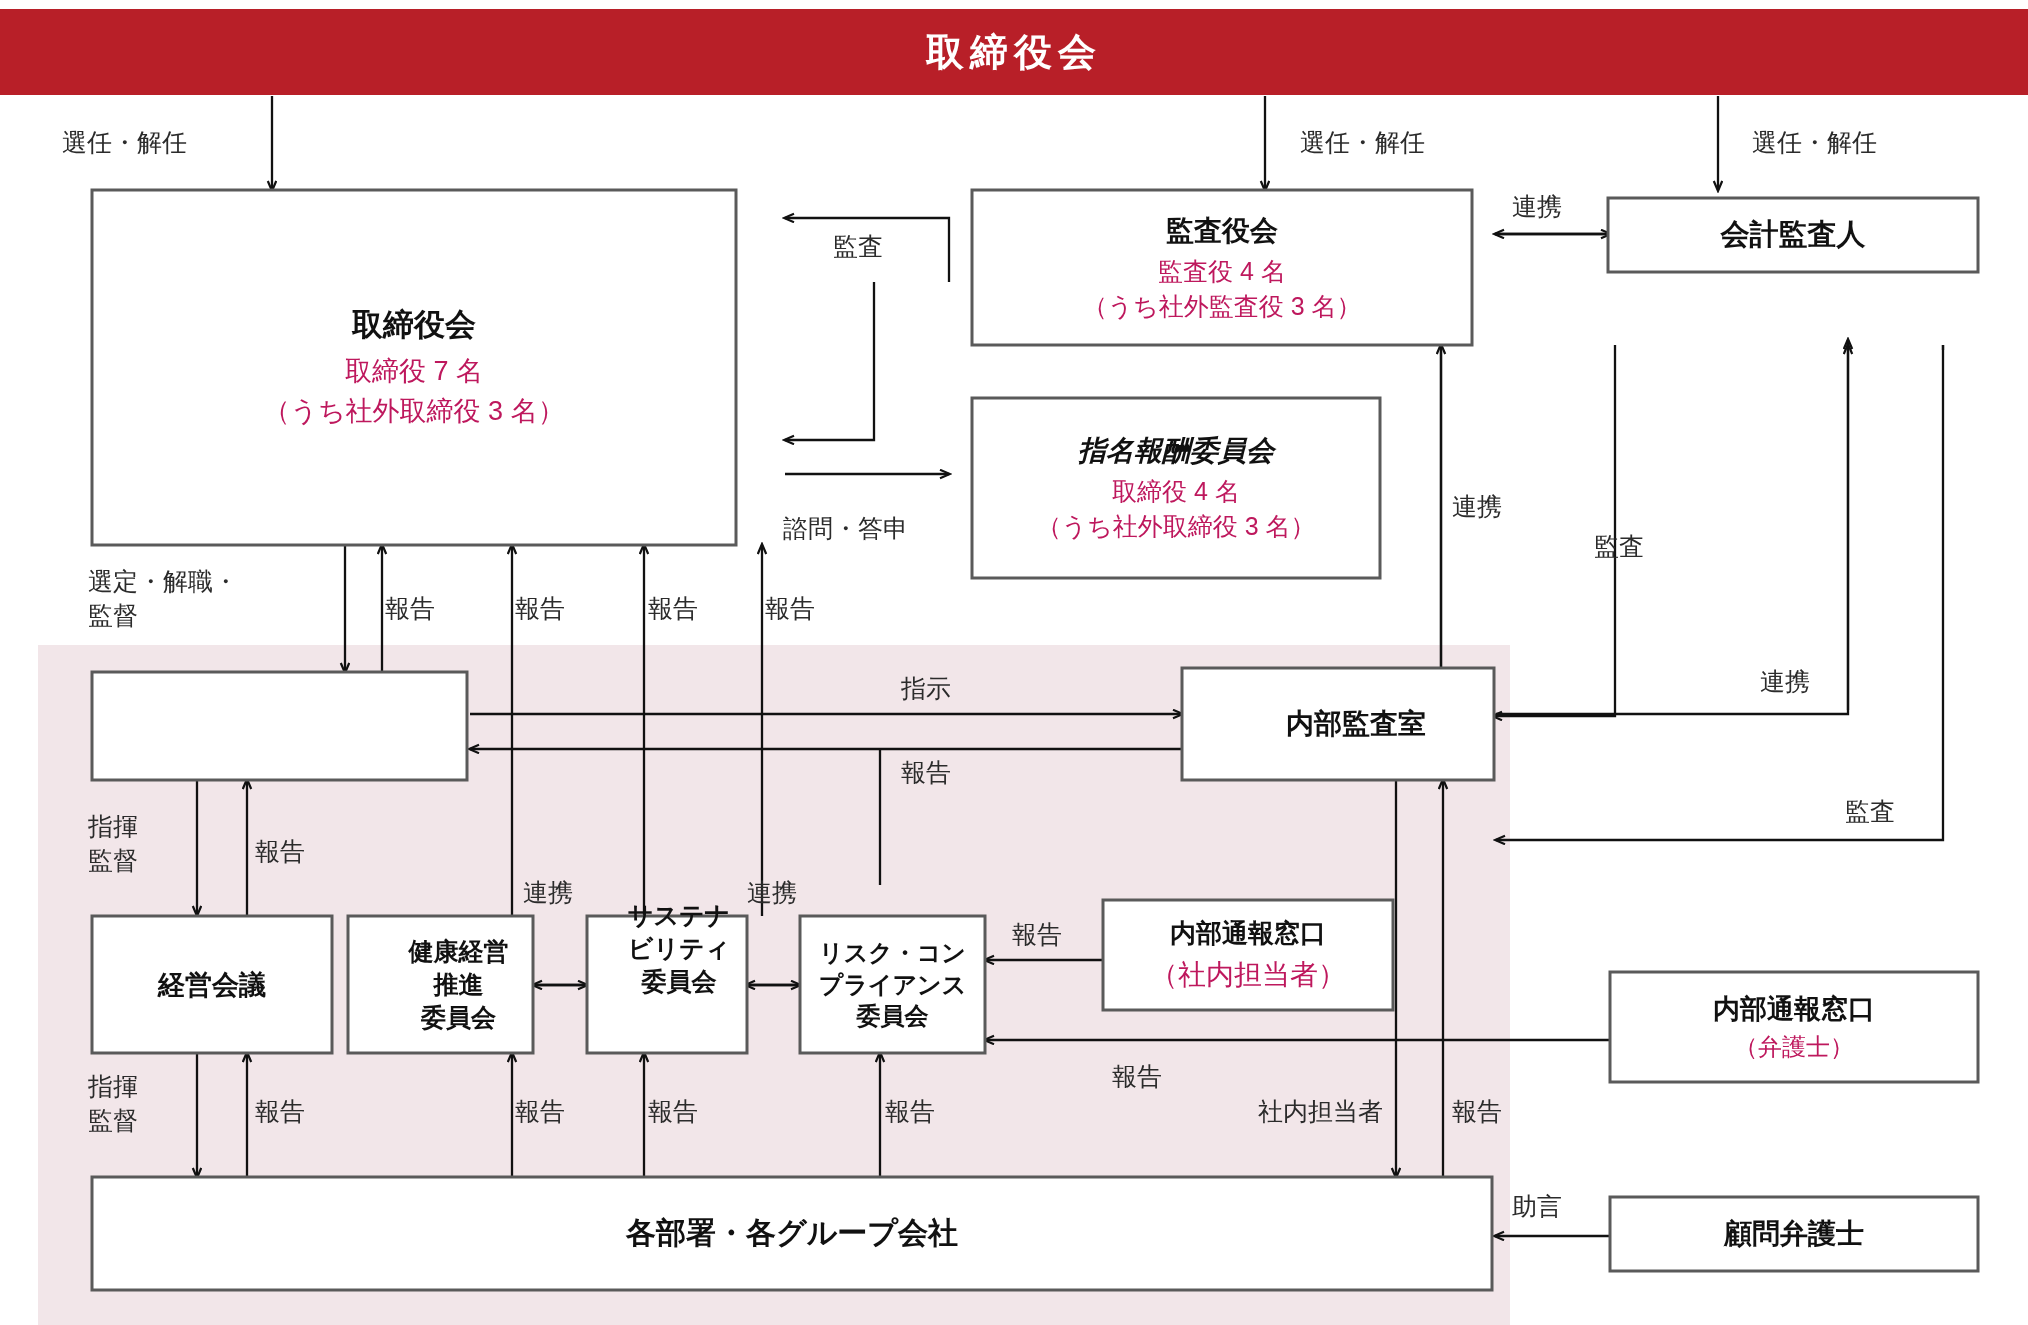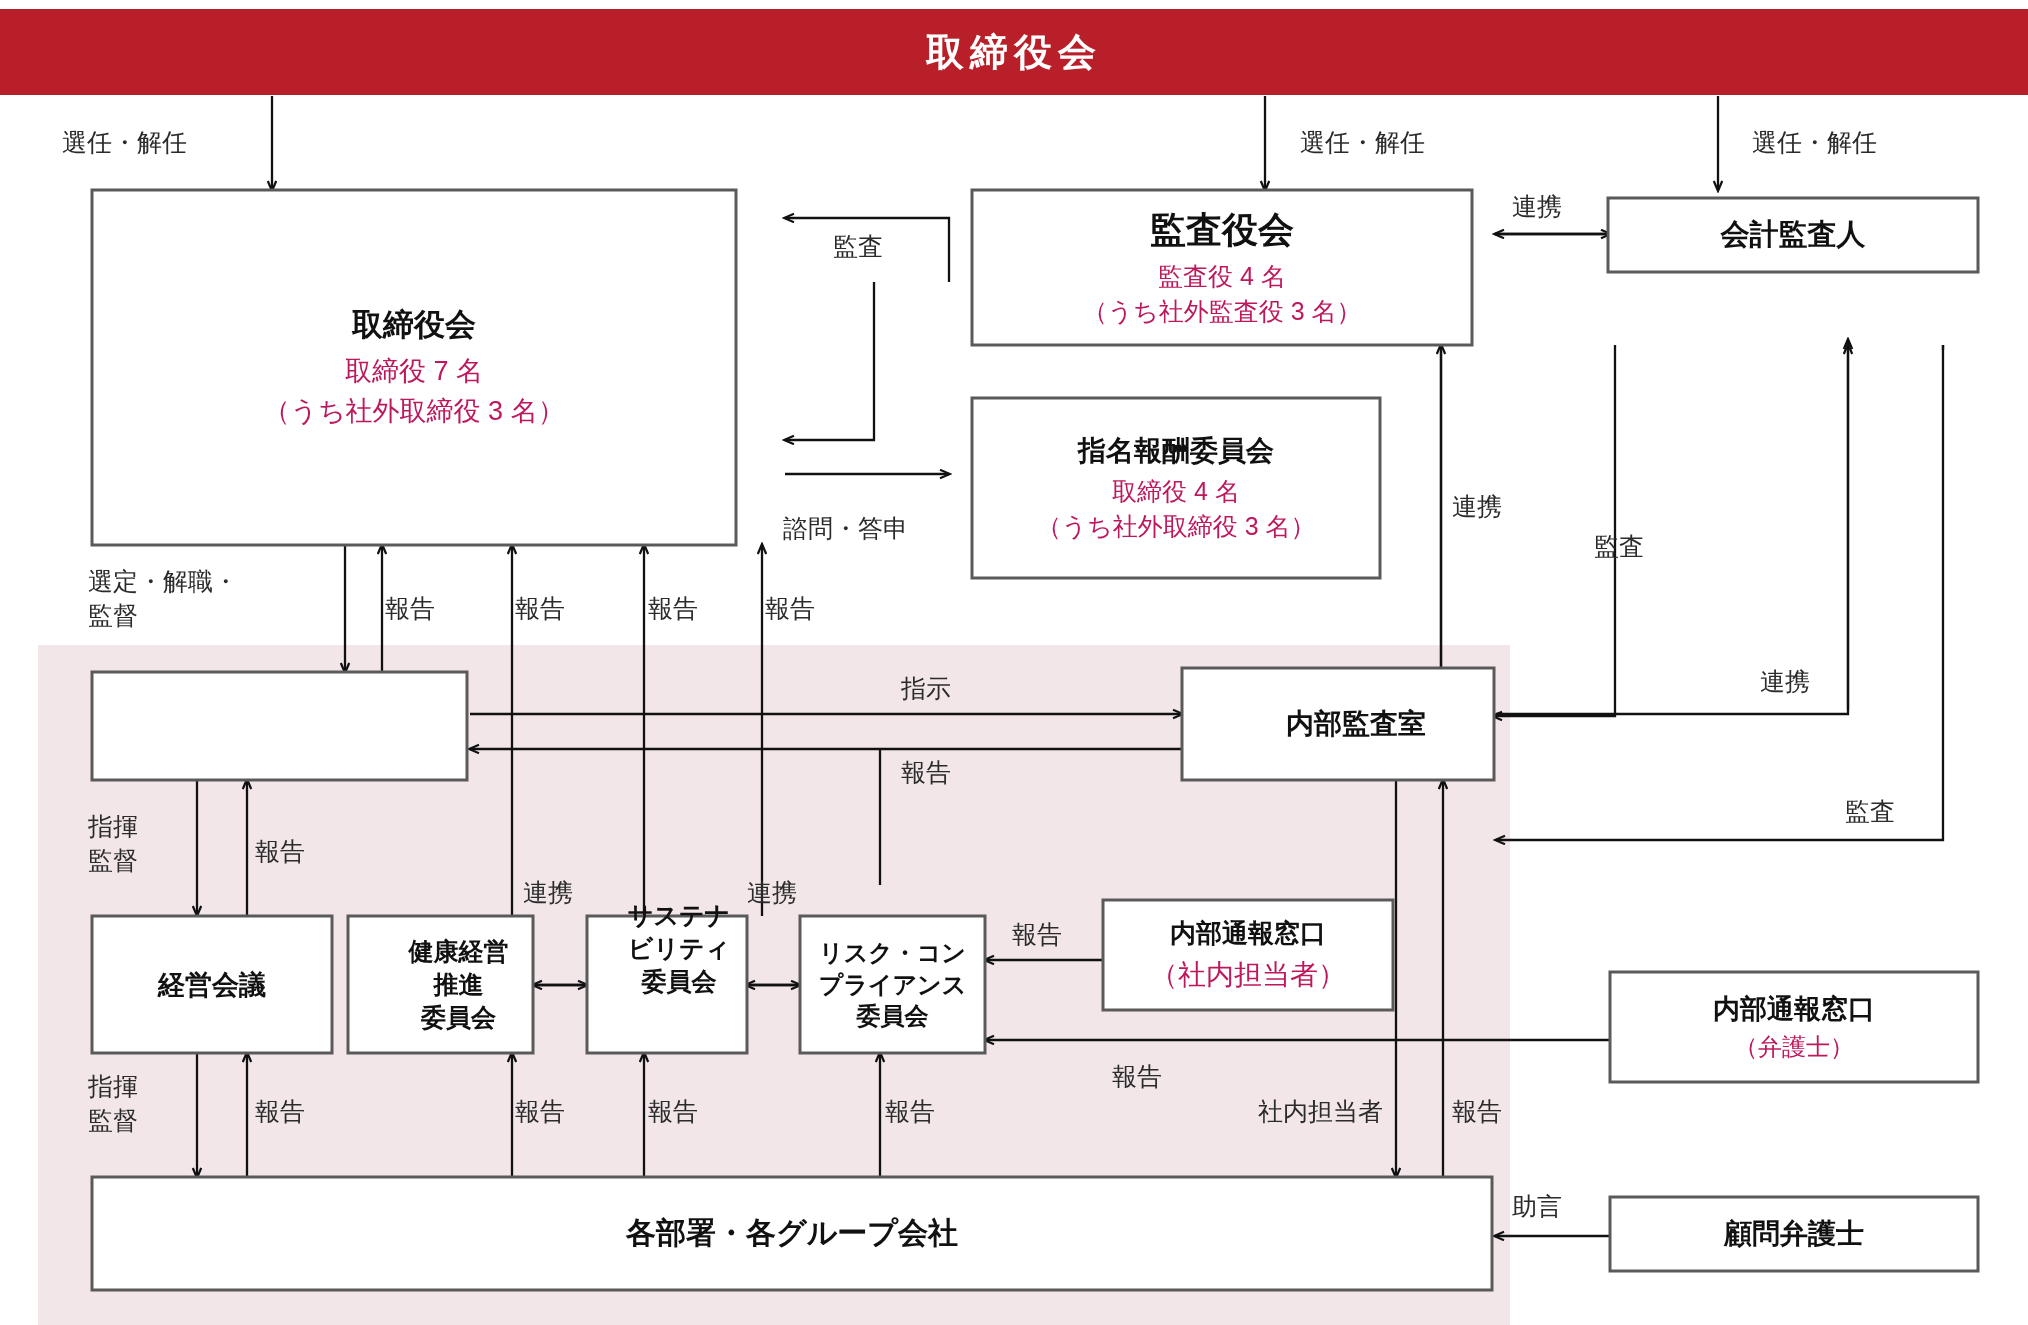--- a/index.html
+++ b/index.html
@@ -135,31 +135,31 @@
     </g>
   </svg>
 
   <div class="boxtext" style="left:92px;top:190px;width:644px;height:355px;">
     <div class="ttl" style="font-size:31px;margin-bottom:6px;">取締役会</div>
     <div class="sub" style="font-size:27px;line-height:1.45;">取締役 7 名</div>
     <div class="sub" style="font-size:27px;line-height:1.45;">（うち社外取締役 3 名）</div>
   </div>
 
   <div class="boxtext" style="left:972px;top:190px;width:500px;height:155px;">
-    <div class="ttl" style="font-size:36px;margin-bottom:4px;">監査役会</div>
+    <div class="ttl" style="font-size:28px;margin-bottom:4px;">監査役会</div>
     <div class="sub" style="font-size:25px;line-height:1.4;">監査役 4 名</div>
     <div class="sub" style="font-size:25px;line-height:1.4;">（うち社外監査役 3 名）</div>
   </div>
 
   <div class="boxtext" style="left:1608px;top:198px;width:370px;height:74px;">
     <div class="ttl" style="font-size:29px;">会計監査人</div>
   </div>
 
   <div class="boxtext" style="left:972px;top:398px;width:408px;height:180px;">
-    <div class="ttl" style="font-size:28px;margin-bottom:4px;">指名報酬委員会</div>
+    <div class="ttl" style="font-size:28px;margin-bottom:4px;font-style:italic;">指名報酬委員会</div>
     <div class="sub" style="font-size:25px;line-height:1.4;">取締役 4 名</div>
     <div class="sub" style="font-size:25px;line-height:1.4;">（うち社外取締役 3 名）</div>
   </div>
 
 
   <div class="boxtext" style="left:1182px;top:668px;width:348px;height:112px;">
     <div class="ttl" style="font-size:28px;">内部監査室</div>
   </div>
 
   <div class="boxtext" style="left:92px;top:916px;width:240px;height:137px;">

